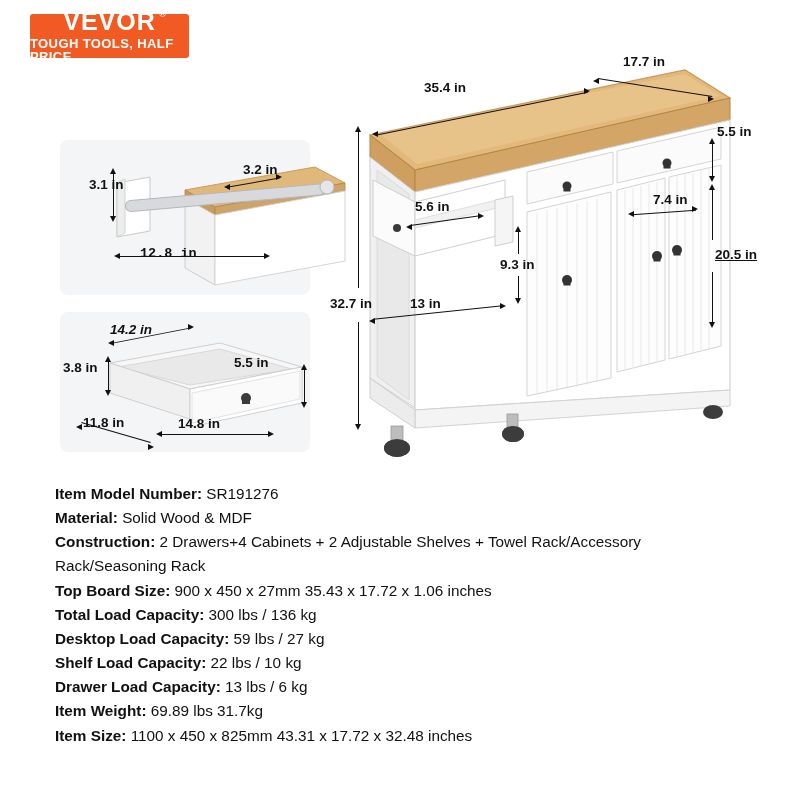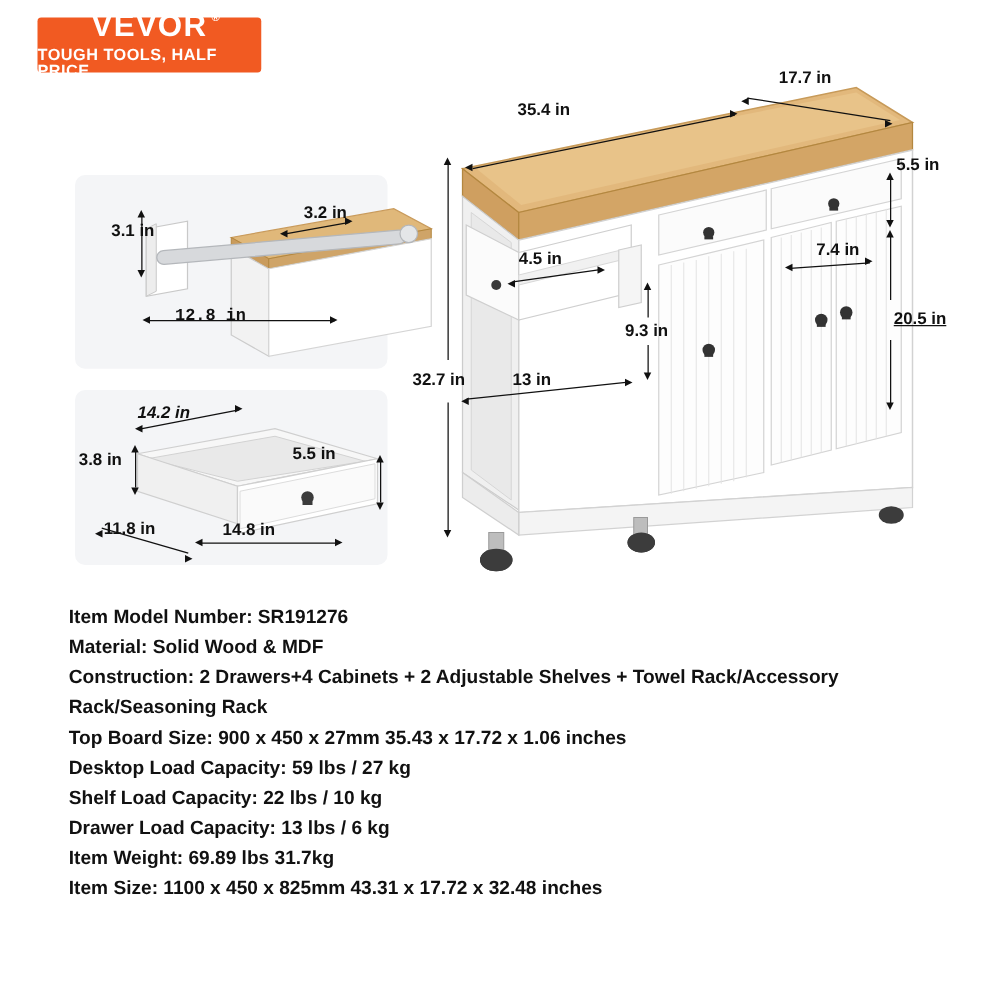--- a/index.html
+++ b/index.html
@@ -14,21 +14,21 @@
   #page {
     position: relative;
     width: 800px; height: 800px;
     background: #ffffff;
   }
 
   
   #logo {
     position: absolute;
     left: 30px; top: 14px;
-    width: 179px; height: 44px;
+    width: 159px; height: 44px;
     background: #f15a22;
     border-radius: 3px;
     display: flex;
     flex-direction: column;
     align-items: center;
     justify-content: center;
     color: #ffffff;
     line-height: 1;
   }
   #logo .brand {
@@ -101,21 +101,21 @@
     position: absolute;
     left: 55px; top: 482px;
     width: 700px;
   }
   .spec-row {
     font-size: 15.3px;
     line-height: 1.58;
     color: #111111;
   }
   .spec-row .k { font-weight: bold; }
-  .spec-row .v { font-weight: bold; }
+  .spec-row .v { font-weight: normal; }
 </style>
 </head>
 <body>
 
 <div id="page">
 
   <div id="logo">
     <div class="brand">
       <span>VEVOR</span><span class="reg">®</span>
     </div>
@@ -267,21 +267,21 @@
         <ellipse cx="42" cy="388" rx="13" ry="9"></ellipse>
         <rect x="36" y="366" width="12" height="16" fill="#bdbdbd" stroke="#9a9a9a" stroke-width="0.8"></rect>
         <ellipse cx="42" cy="388" rx="13" ry="9"></ellipse>
         <ellipse cx="158" cy="374" rx="11" ry="8"></ellipse>
         <rect x="152" y="354" width="11" height="15" fill="#bdbdbd" stroke="#9a9a9a" stroke-width="0.8"></rect>
         <ellipse cx="158" cy="374" rx="11" ry="8"></ellipse>
         <ellipse cx="358" cy="352" rx="10" ry="7"></ellipse>
       </g>
     </svg>
 
-    <div class="dim" style="left:414px; top:20px;text-align:center;">35.4 in</div>
+    <div class="dim" style="left:424px; top:20px;text-align:center;">35.4 in</div>
     <div class="dline h" style="left:376px; top:53px; width:214px; transform:rotate(-11.5deg);"></div>
     <div class="arrow left" style="left:372px; top:71px;"></div>
     <div class="arrow right" style="left:584px; top:28px;"></div>
 
     <div class="dim" style="left:623px; top:-6px;">17.7 in</div>
     <div class="dline h" style="left:597px; top:27px; width:116px; transform:rotate(9deg);"></div>
     <div class="arrow left" style="left:593px; top:18px;"></div>
     <div class="arrow right" style="left:708px; top:36px;"></div>
 
     <div class="dim" style="left:717px; top:64px;">5.5 in</div>
@@ -293,21 +293,21 @@
     <div class="dline h" style="left:632px; top:152px; width:64px; transform:rotate(-4deg);"></div>
     <div class="arrow left" style="left:628px; top:151px;"></div>
     <div class="arrow right" style="left:692px; top:146px;"></div>
 
     <div class="dim" style="left:715px; top:187px;text-decoration:underline;">20.5 in</div>
     <div class="dline v" style="left:712px; top:128px; height:52px;"></div>
     <div class="dline v" style="left:712px; top:212px; height:52px;"></div>
     <div class="arrow up" style="left:709px; top:124px;"></div>
     <div class="arrow down" style="left:709px; top:262px;"></div>
 
-    <div class="dim" style="left:415px; top:139px;">4.5 in</div>
+    <div class="dim" style="left:415px; top:139px;">5.6 in</div>
     <div class="dline h" style="left:410px; top:160px; width:72px; transform:rotate(-8deg);"></div>
     <div class="arrow left" style="left:406px; top:164px;"></div>
     <div class="arrow right" style="left:478px; top:153px;"></div>
 
     <div class="dim" style="left:500px; top:197px;">9.3 in</div>
     <div class="dline v" style="left:518px; top:170px; height:24px;"></div>
     <div class="dline v" style="left:518px; top:216px; height:24px;"></div>
     <div class="arrow up" style="left:515px; top:166px;"></div>
     <div class="arrow down" style="left:515px; top:238px;"></div>
 
@@ -339,20 +339,24 @@
     <div class="spec-row">
       <span class="k">Construction:</span>
       <span class="v">2 Drawers+4 Cabinets + 2 Adjustable Shelves + Towel Rack/Accessory Rack/Seasoning Rack</span>
     </div>
 
     <div class="spec-row">
       <span class="k">Top Board Size:</span>
       <span class="v">900 x 450 x 27mm 35.43 x 17.72 x 1.06 inches</span>
     </div>
 
+    <div class="spec-row">
+      <span class="k">Total Load Capacity:</span>
+      <span class="v">300 lbs / 136 kg</span>
+    </div>
 
     <div class="spec-row">
       <span class="k">Desktop Load Capacity:</span>
       <span class="v">59 lbs / 27 kg</span>
     </div>
 
     <div class="spec-row">
       <span class="k">Shelf Load Capacity:</span>
       <span class="v">22 lbs / 10 kg</span>
     </div>

